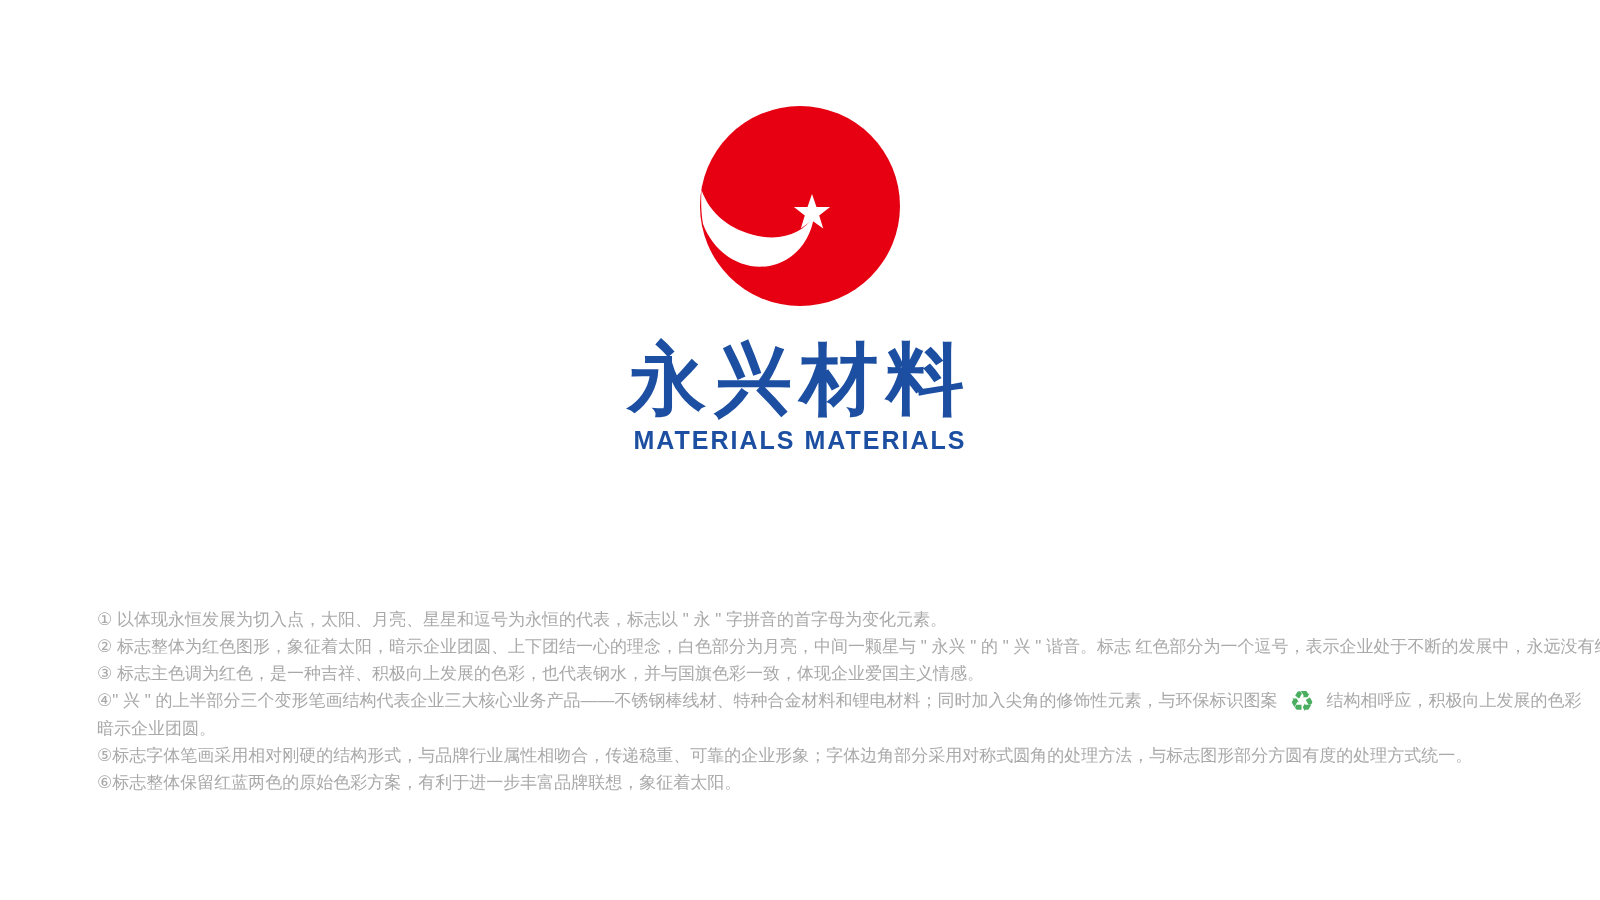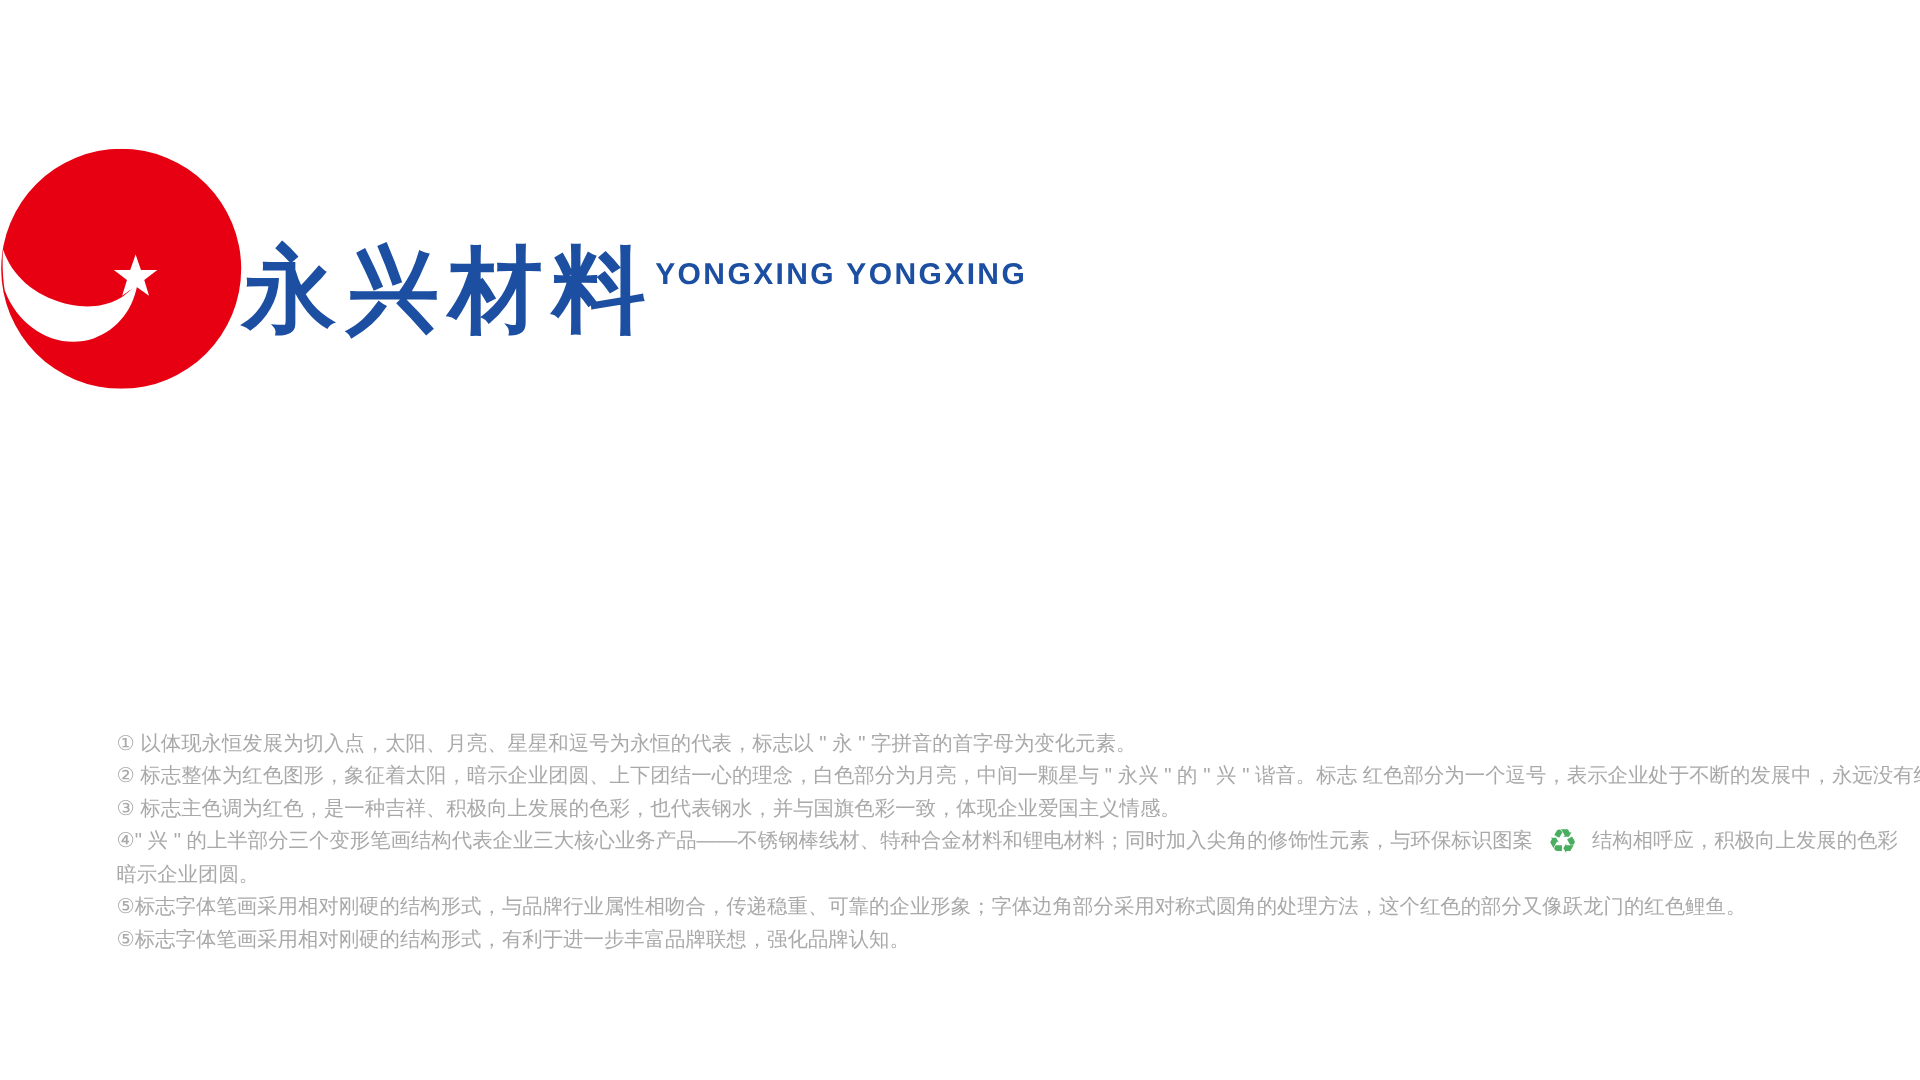--- a/index.html
+++ b/index.html
@@ -10,24 +10,25 @@
   }
   .canvas {
     position: relative;
     width: 1600px;
     height: 900px;
     background: #ffffff;
     overflow: hidden;
   }
   .logo-block {
     position: absolute;
-    top: 124px;
+    top: 106px;
     left: 0;
     width: 100%;
     display: flex;
+    flex-direction: column;
     align-items: center;
   }
   .logo-mark {
     width: 202px;
     height: 200px;
     display: block;
   }
   .wordmark-cn {
     margin-top: 34px;
     font-size: 78px;
@@ -80,26 +81,26 @@
       <path fill="#ffffff" d="M 1.5,84
                C 10,108 30,124 58,130
                C 84,135 104,126 114,110
                C 111,133 97,151 77,158
                C 47,168 15,150 3,118
                C 1.2,108 0.8,95 1.5,84 Z"></path>
       <polygon fill="#ffffff" points="112,88 116.5,100.9 130.1,101.1 119.2,109.4 123.2,122.4 112,114.6 100.8,122.4 104.8,109.4 93.9,101.1 107.5,100.9"></polygon>
     </svg>
 
     <div class="wordmark-cn">永兴材料</div>
-    <div class="wordmark-en">YONGXING YONGXING</div>
+    <div class="wordmark-en">MATERIALS MATERIALS</div>
   </div>
 
   <div class="description">
     <div class="desc-line">① 以体现永恒发展为切入点，太阳、月亮、星星和逗号为永恒的代表，标志以 " 永 " 字拼音的首字母为变化元素。</div>
     <div class="desc-line">② 标志整体为红色图形，象征着太阳，暗示企业团圆、上下团结一心的理念，白色部分为月亮，中间一颗星与 " 永兴 " 的 " 兴 " 谐音。标志 红色部分为一个逗号，表示企业处于不断的发展中，永远没有终结。</div>
     <div class="desc-line">③ 标志主色调为红色，是一种吉祥、积极向上发展的色彩，也代表钢水，并与国旗色彩一致，体现企业爱国主义情感。</div>
     <div class="desc-line"><span>④" 兴 " 的上半部分三个变形笔画结构代表企业三大核心业务产品——不锈钢棒线材、特种合金材料和锂电材料；同时加入尖角的修饰性元素，与环保标识图案</span><span class="recycle-icon">♻</span><span>结构相呼应，积极向上发展的色彩</span></div>
     <div class="desc-line">暗示企业团圆。</div>
-    <div class="desc-line">⑤标志字体笔画采用相对刚硬的结构形式，与品牌行业属性相吻合，传递稳重、可靠的企业形象；字体边角部分采用对称式圆角的处理方法，这个红色的部分又像跃龙门的红色鲤鱼。</div>
-    <div class="desc-line">⑤标志字体笔画采用相对刚硬的结构形式，有利于进一步丰富品牌联想，强化品牌认知。</div>
+    <div class="desc-line">⑤标志字体笔画采用相对刚硬的结构形式，与品牌行业属性相吻合，传递稳重、可靠的企业形象；字体边角部分采用对称式圆角的处理方法，与标志图形部分方圆有度的处理方式统一。</div>
+    <div class="desc-line">⑥标志整体保留红蓝两色的原始色彩方案，有利于进一步丰富品牌联想，象征着太阳。</div>
   </div>
 
 </div>
 
 </body></html>

